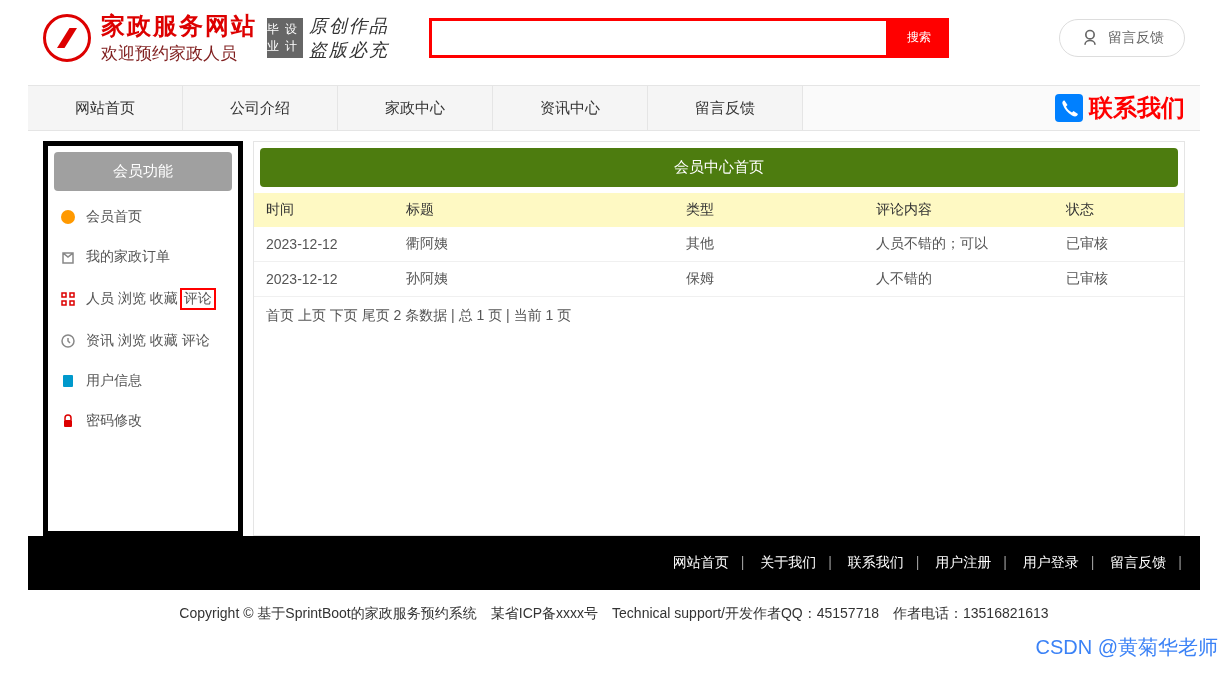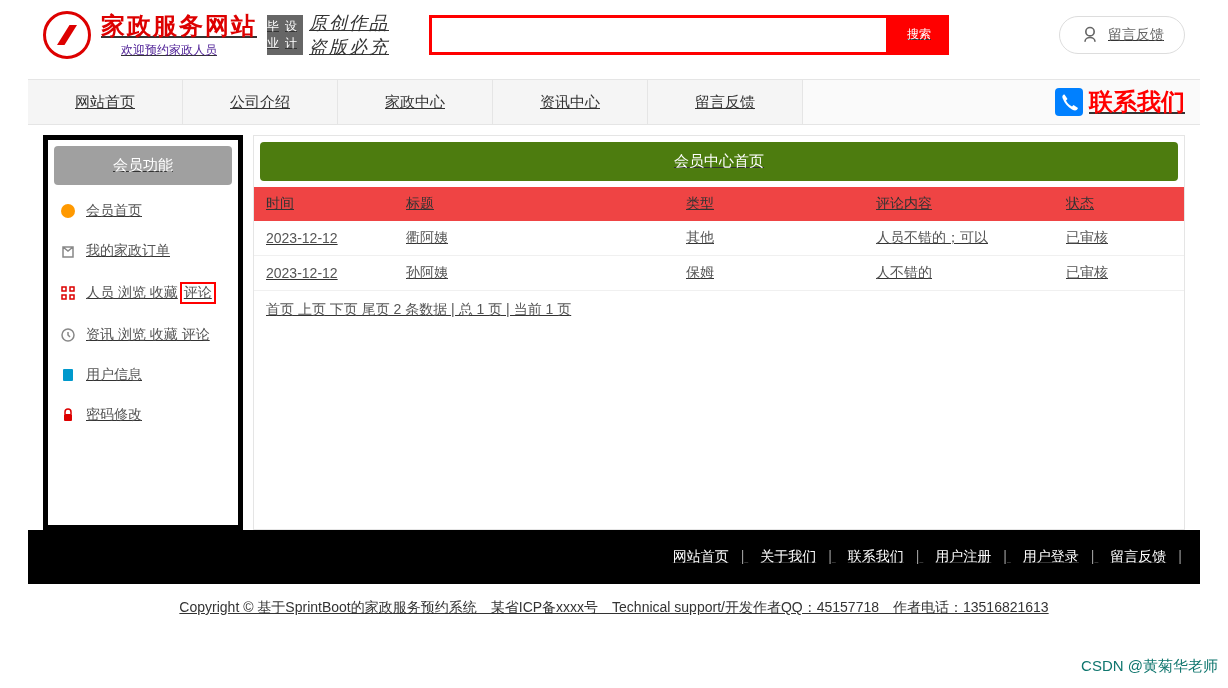--- a/index.html
+++ b/index.html
@@ -1,25 +1,25 @@
 <!DOCTYPE html>
 <html><head>
   <meta charset="utf-8">
   <style>
     * { margin: 0; padding: 0; box-sizing: border-box; }
     body { font-family: "Microsoft YaHei", sans-serif; background: #fff; font-size: 14px; color: #333; }
-    .container { width: 1172px; margin: 0 auto; text-decoration: underline; }
+    .container { width: 1172px; margin: 0 auto; }
     
     .header { display: flex; align-items: center; padding: 10px 15px; }
     .logo-area { display: flex; align-items: center; }
     .logo-icon { width: 48px; height: 48px; border-radius: 50%; border: 3px solid #d00; display: flex; align-items: center; justify-content: center; margin-right: 10px; }
     .logo-icon svg { width: 30px; height: 30px; }
     .logo-text { display: flex; flex-direction: column; }
     .logo-title { font-size: 24px; font-weight: bold; color: #d00; letter-spacing: 2px; }
-    .logo-sub { font-size: 12px; color: #4c1d95; margin-left: 20px; }
+    .logo-sub { font-size: 17px; color: #7f1d1d; }
     .badge-area { margin-left: 10px; display: flex; align-items: center; }
     .badge { background: #666; color: #fff; width: 36px; height: 40px; display: flex; flex-direction: row; justify-content: center; align-items: center; font-size: 12px; margin-right: 6px; }
     .script-text { font-family: cursive; font-size: 18px; font-style: italic; letter-spacing: 2px; }
     
     .search-area { margin-left: 40px; }
     .search-box { display: flex; }
     .search-input { width: 460px; height: 40px; border: 3px solid red; padding: 0 10px; outline: none; }
     .search-btn { width: 60px; height: 40px; background: red; color: #fff; border: none; font-size: 12px; cursor: pointer; }
     .keywords { margin-top: 6px; color: #888; font-size: 13px; }
     .keywords span { margin-right: 18px; cursor: pointer; }
@@ -37,36 +37,36 @@
     .sidebar { width: 200px; border: 5px solid #000000; }
     .sidebar-header { background: #a0a0a0; color: #fff; text-align: center; padding: 10px; font-size: 15px; margin: 6px; border-radius: 4px; }
     .sidebar-item { display: flex; align-items: center; padding: 11px 12px; cursor: pointer; color: #555; }
     .sidebar-item .icon { width: 16px; height: 16px; margin-right: 10px; display: flex; align-items: center; justify-content: center; }
     .hl-box { border: 2px solid red; padding: 0 2px; margin-left: 2px; }
     
     .content { flex: 1; border: 1px solid #e5e5e5; padding-bottom: 200px; }
     .content-header { background: #4d7c0f; color: #fff; text-align: center; padding: 10px; font-size: 15px; margin: 6px; border-radius: 4px; }
     
     table { width: 100%; border-collapse: collapse; }
-    thead tr { background: #ef4444; }
+    thead tr { background: #fef9c3; }
     th { text-align: left; padding: 8px 12px; font-weight: normal; color: #333; }
     td { padding: 8px 12px; border-bottom: 1px solid #f0f0f0; color: #555; }
     .col-time { width: 140px; }
     .col-title { width: 280px; }
     .col-type { width: 190px; }
     .col-content { width: 190px; }
     
     .pagination { padding: 10px 12px; color: #555; }
     
     .footer { background: #000; color: #fff; text-align: right; padding: 18px; }
     .footer a { color: #fff; text-decoration: none; margin: 0 12px; }
     .footer .sep { color: #999; }
     
     .copyright { text-align: center; padding: 15px; color: #333; }
-    .watermark { position: fixed; right: 10px; bottom: 12px; color: #0f766e; font-size: 15px; }
+    .watermark { position: fixed; right: 10px; bottom: 27px; color: #3b82f6; font-size: 20px; }
   </style>
 </head>
 <body>
 
 <div class="container">
   <div class="header">
     <div class="logo-area">
       <div class="logo-icon">
         <svg viewBox="0 0 24 24">
             <path fill="#d00" d="M4 20 L14 4 L20 4 L10 20 Z"></path>

